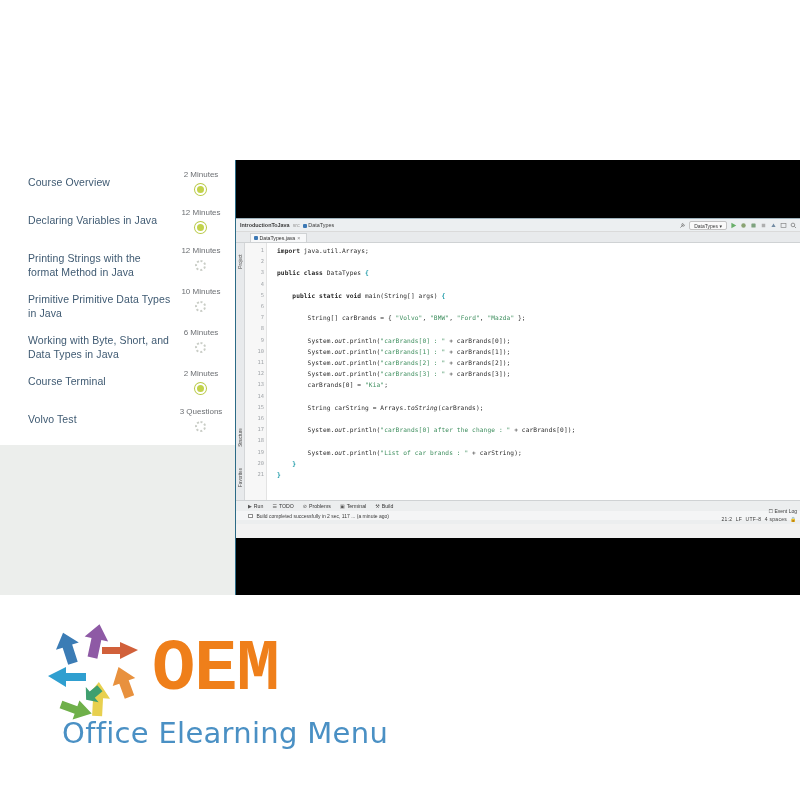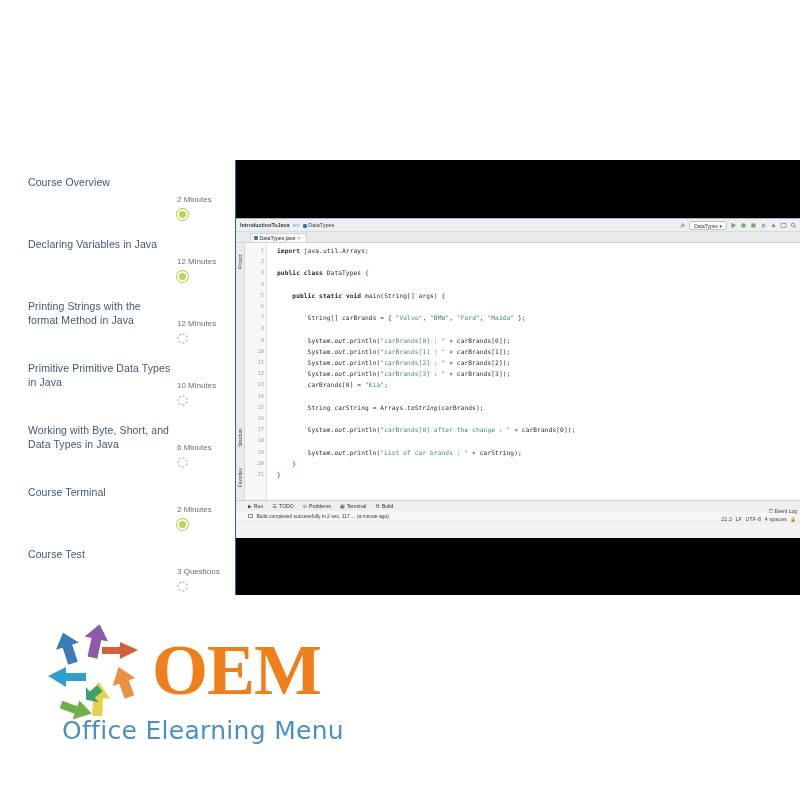--- a/index.html
+++ b/index.html
@@ -61,23 +61,22 @@
     flex:1 1 auto;
     color:#3f5a72;
     font-size:10.5px;
     line-height:13.5px;
     padding-top:6px;
     padding-right:6px;
     letter-spacing:.1px;
   }
   .lesson-meta {
     flex:0 0 52px;
-    text-align:left;
+    text-align:center;
     padding-right:4px;
-    margin-top:25px;
   }
   .lesson-duration {
     display:block;
     color:#6c6f73;
     font-size:8px;
     line-height:10px;
     white-space:nowrap;
   }
   .status-ring {
     width:11px; height:11px;
@@ -317,31 +316,31 @@
     display:flex;
     align-items:center;
     height:100px;
   }
   .arrows {
     width:110px; height:100px;
     position:relative;
     flex:0 0 110px;
   }
   .oem-text {
-    font-family:Liberation Serif, serif;
+    font-family:Liberation Mono, monospace;
     font-weight:bold;
     font-size:72px;
     color:#ef7f1a;
     line-height:74px;
     letter-spacing:-1px;
     margin-left:2px;
   }
   .oem-sub {
     font-family:"DejaVu Sans", sans-serif;
-    font-size:25px;
+    font-size:29px;
     color:#4a90c4;
     margin-top:-4px;
     margin-left:22px;
     letter-spacing:.3px;
   }
 </style>
 </head>
 <body>
 
 <div class="player">
@@ -373,21 +372,21 @@
           <div class="lesson-title">Working with Byte, Short, and Data Types in Java</div>
           <div class="lesson-meta"><span class="lesson-duration">6 Minutes</span><span class="status-ring todo"></span></div>
         </div>
         <div class="lesson">
           <div class="lesson-marker"></div>
           <div class="lesson-title">Course Terminal</div>
           <div class="lesson-meta"><span class="lesson-duration">2 Minutes</span><span class="status-ring done"></span></div>
         </div>
         <div class="lesson">
           <div class="lesson-marker"></div>
-          <div class="lesson-title">Course Test</div>
+          <div class="lesson-title">Volvo Test</div>
           <div class="lesson-meta"><span class="lesson-duration">3 Questions</span><span class="status-ring todo"></span></div>
         </div>
       </div>
   </div>
 
   <div class="video">
 
     <div class="ide">
 
       <div class="ide-breadcrumb">

